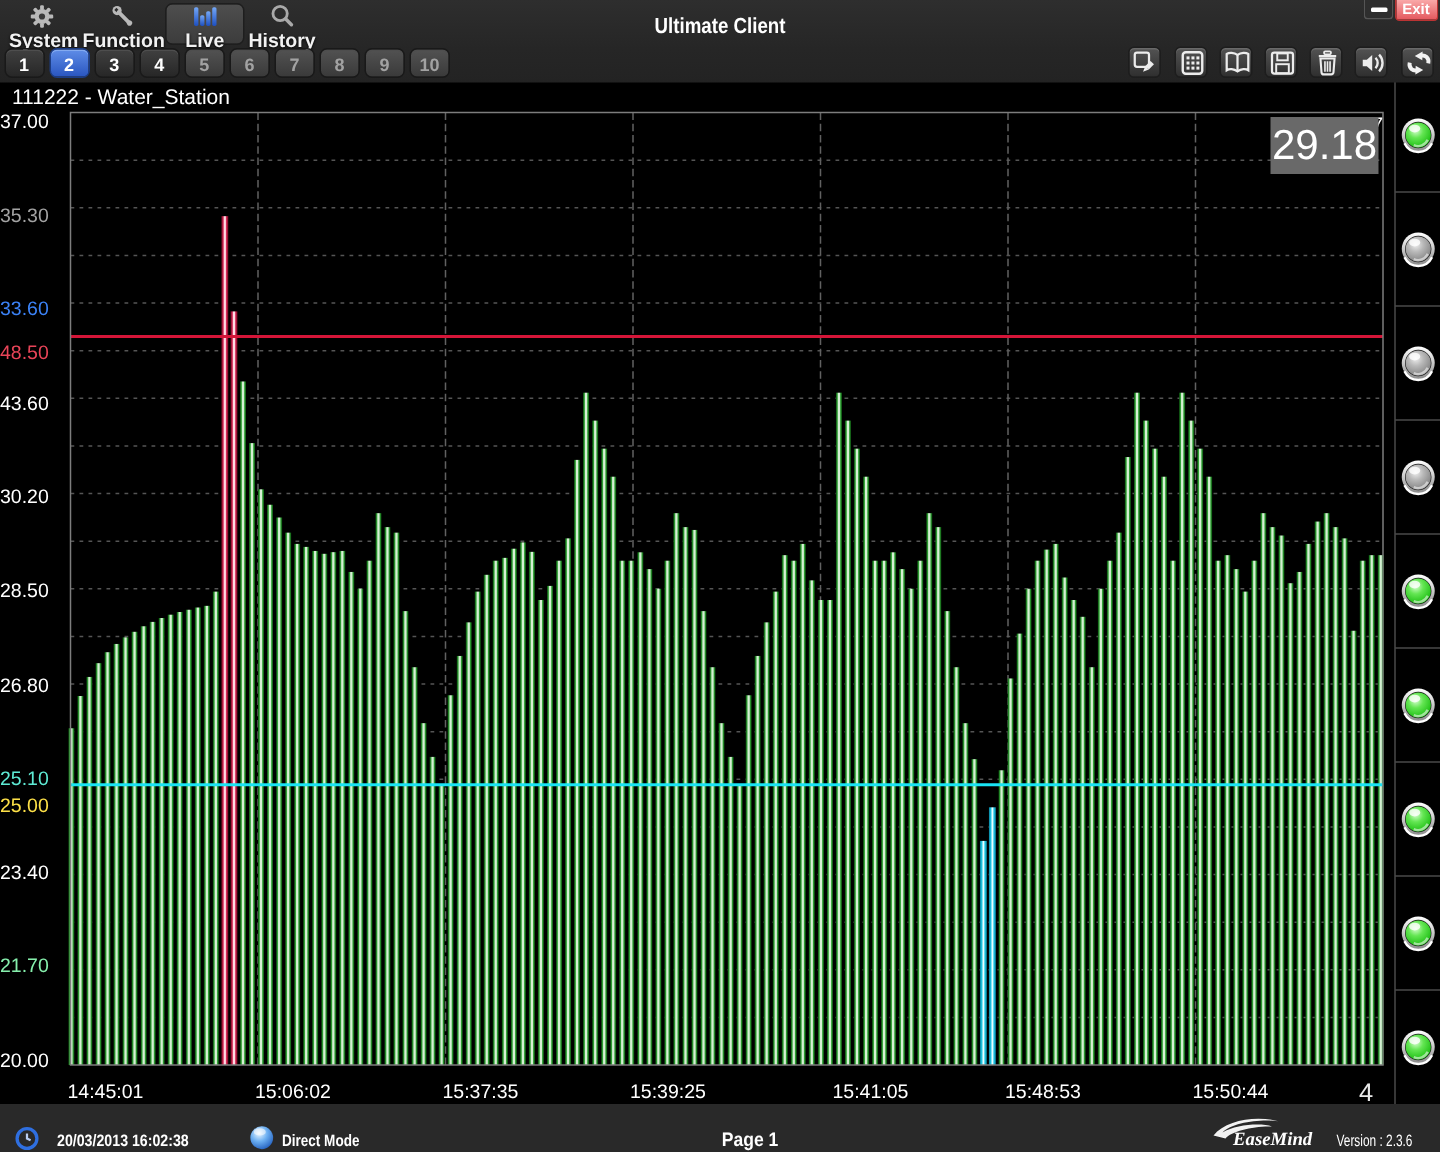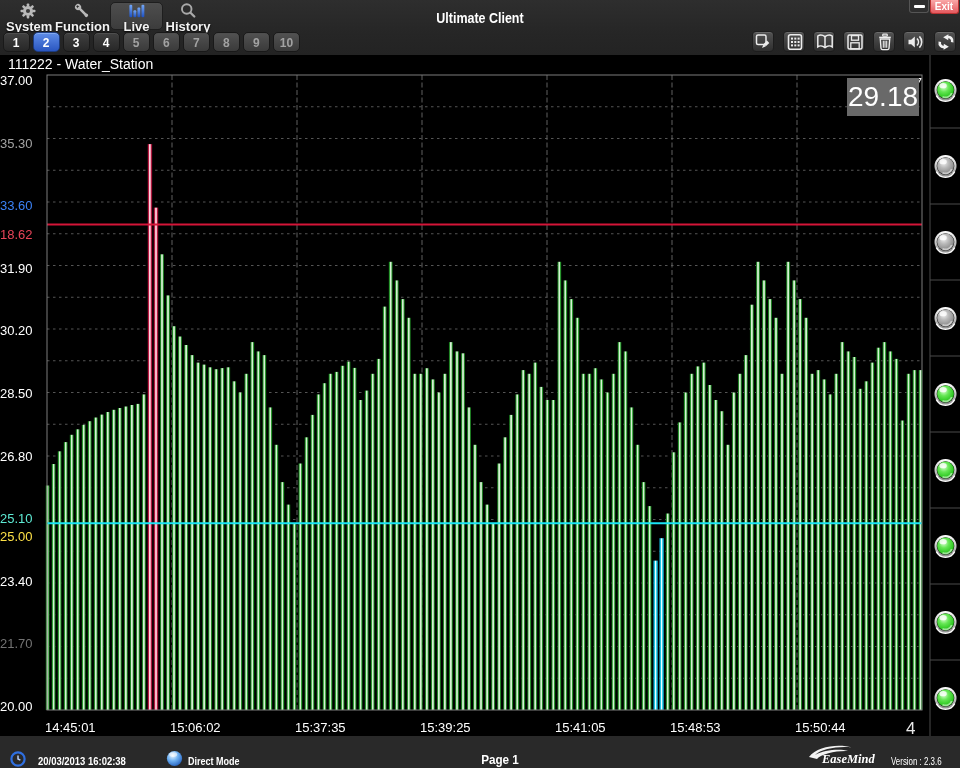--- a/index.html
+++ b/index.html
@@ -461,29 +461,29 @@
 <path d="M13.4 2.3 L8.2 5.3 L13.2 8.2 Z" fill="#f2f2f2"></path>
 <path d="M8.6 17.7 L13.8 14.7 L8.8 11.8 Z" fill="#f2f2f2"></path>
     </svg>
   </div>
 <div id="ctitle">111222 - Water_Station</div>
 <div id="rtitle">A07 - A07</div>
 <div id="vbox">29.18</div>
 <div class="yl" style="top:73.0px;color:#fff">37.00</div>
 <div class="yl" style="top:135.6px;color:#a3a3a3">35.30</div>
 <div class="yl" style="top:198.2px;color:#3b82f6">33.60</div>
-<div class="yl" style="top:260.8px;color:#fff">31.90</div>
+<div class="yl" style="top:260.8px;color:#fff">43.60</div>
 <div class="yl" style="top:323.4px;color:#fff">30.20</div>
 <div class="yl" style="top:386.0px;color:#fff">28.50</div>
 <div class="yl" style="top:448.6px;color:#fff">26.80</div>
 <div class="yl" style="top:511.2px;color:#5eead4">25.10</div>
 <div class="yl" style="top:573.8px;color:#fff">23.40</div>
-<div class="yl" style="top:636.4px;color:#737373">21.70</div>
+<div class="yl" style="top:636.4px;color:#86efac">21.70</div>
 <div class="yl" style="top:699.0px;color:#fff">20.00</div>
-<div class="yl" style="top:227.0px;color:#e84458">18.62</div>
+<div class="yl" style="top:227.0px;color:#e84458">48.50</div>
 <div class="yl" style="top:529.0px;color:#fde047">25.00</div>
 <div class="xl" style="left:45px">14:45:01</div>
 <div class="xl" style="left:170px">15:06:02</div>
 <div class="xl" style="left:295px">15:37:35</div>
 <div class="xl" style="left:420px">15:39:25</div>
 <div class="xl" style="left:555px">15:41:05</div>
 <div class="xl" style="left:670px">15:48:53</div>
 <div class="xl" style="left:795px">15:50:44</div>
 <div id="pg4">4</div>
 <div id="sbar">

